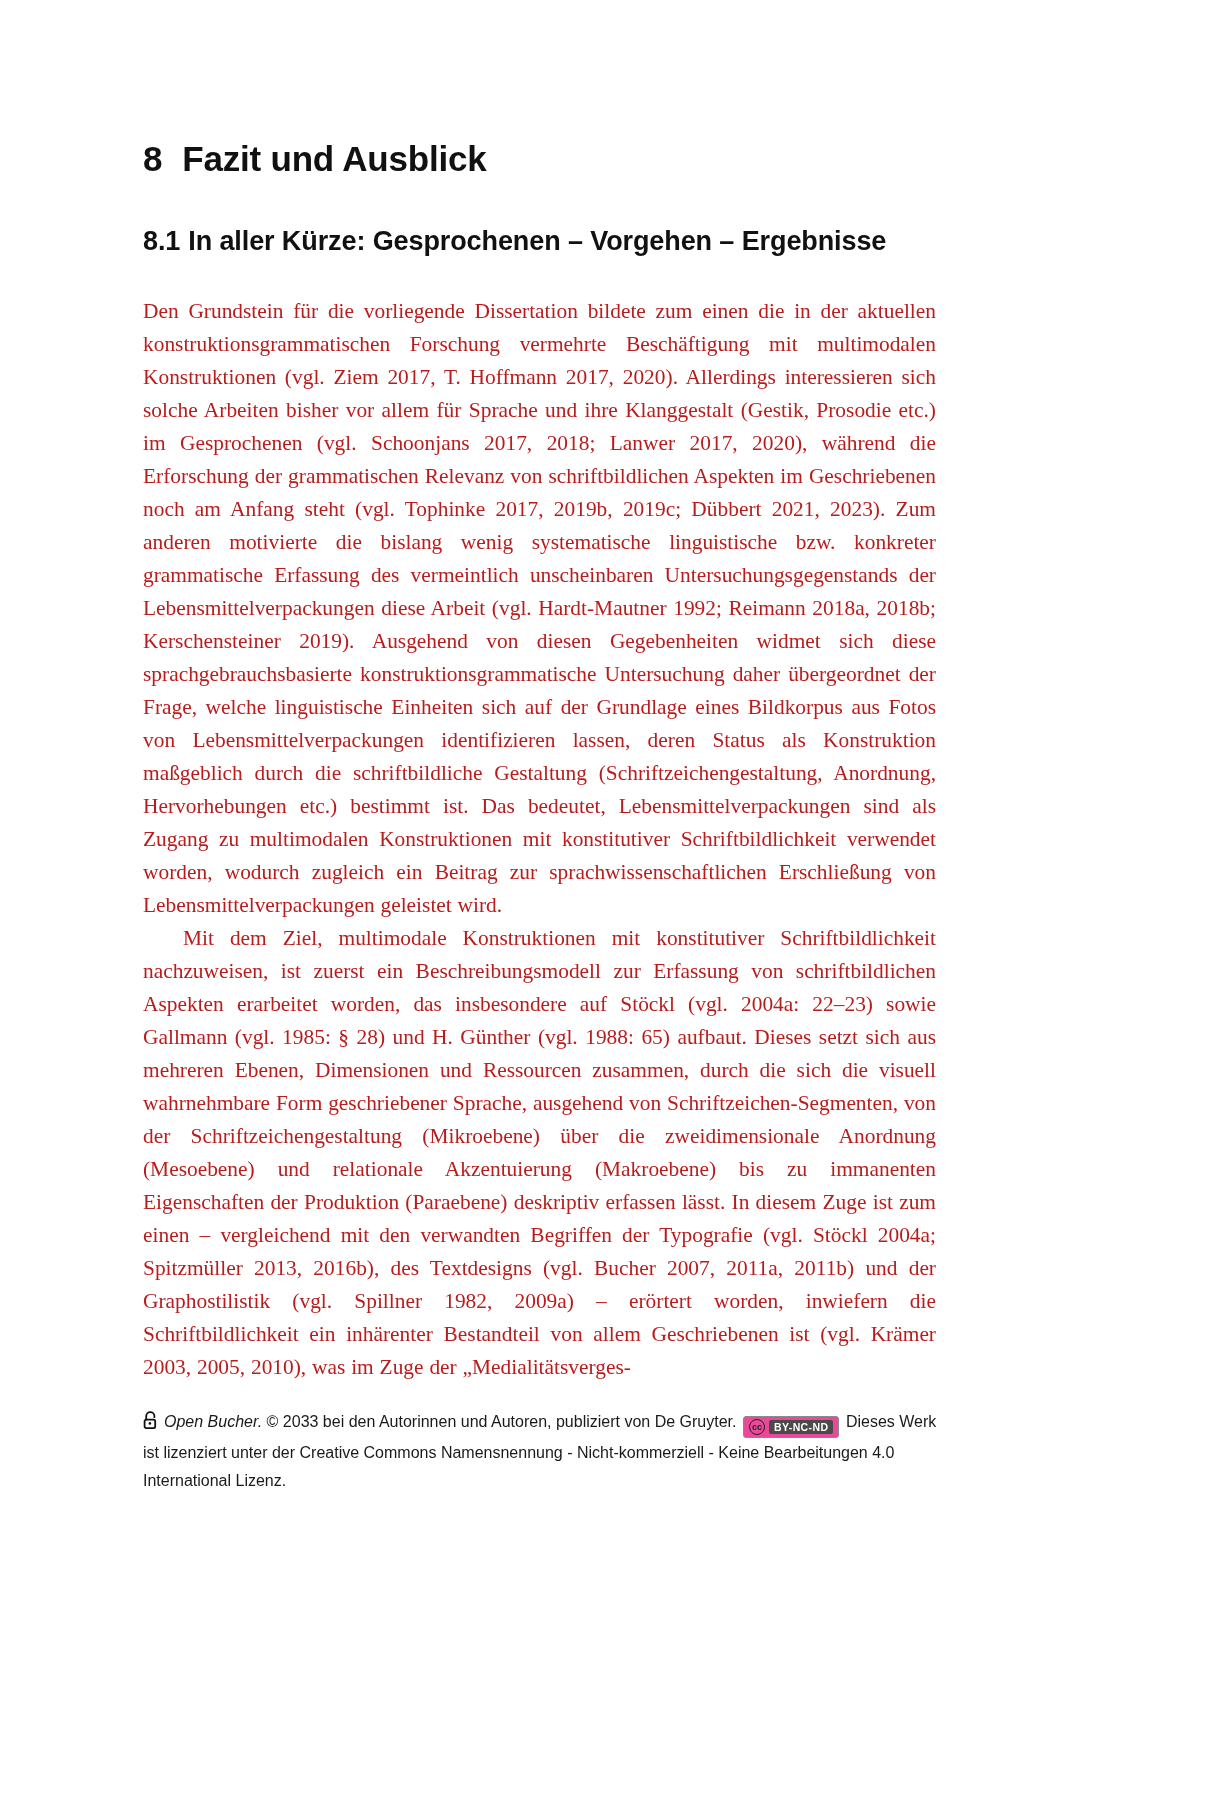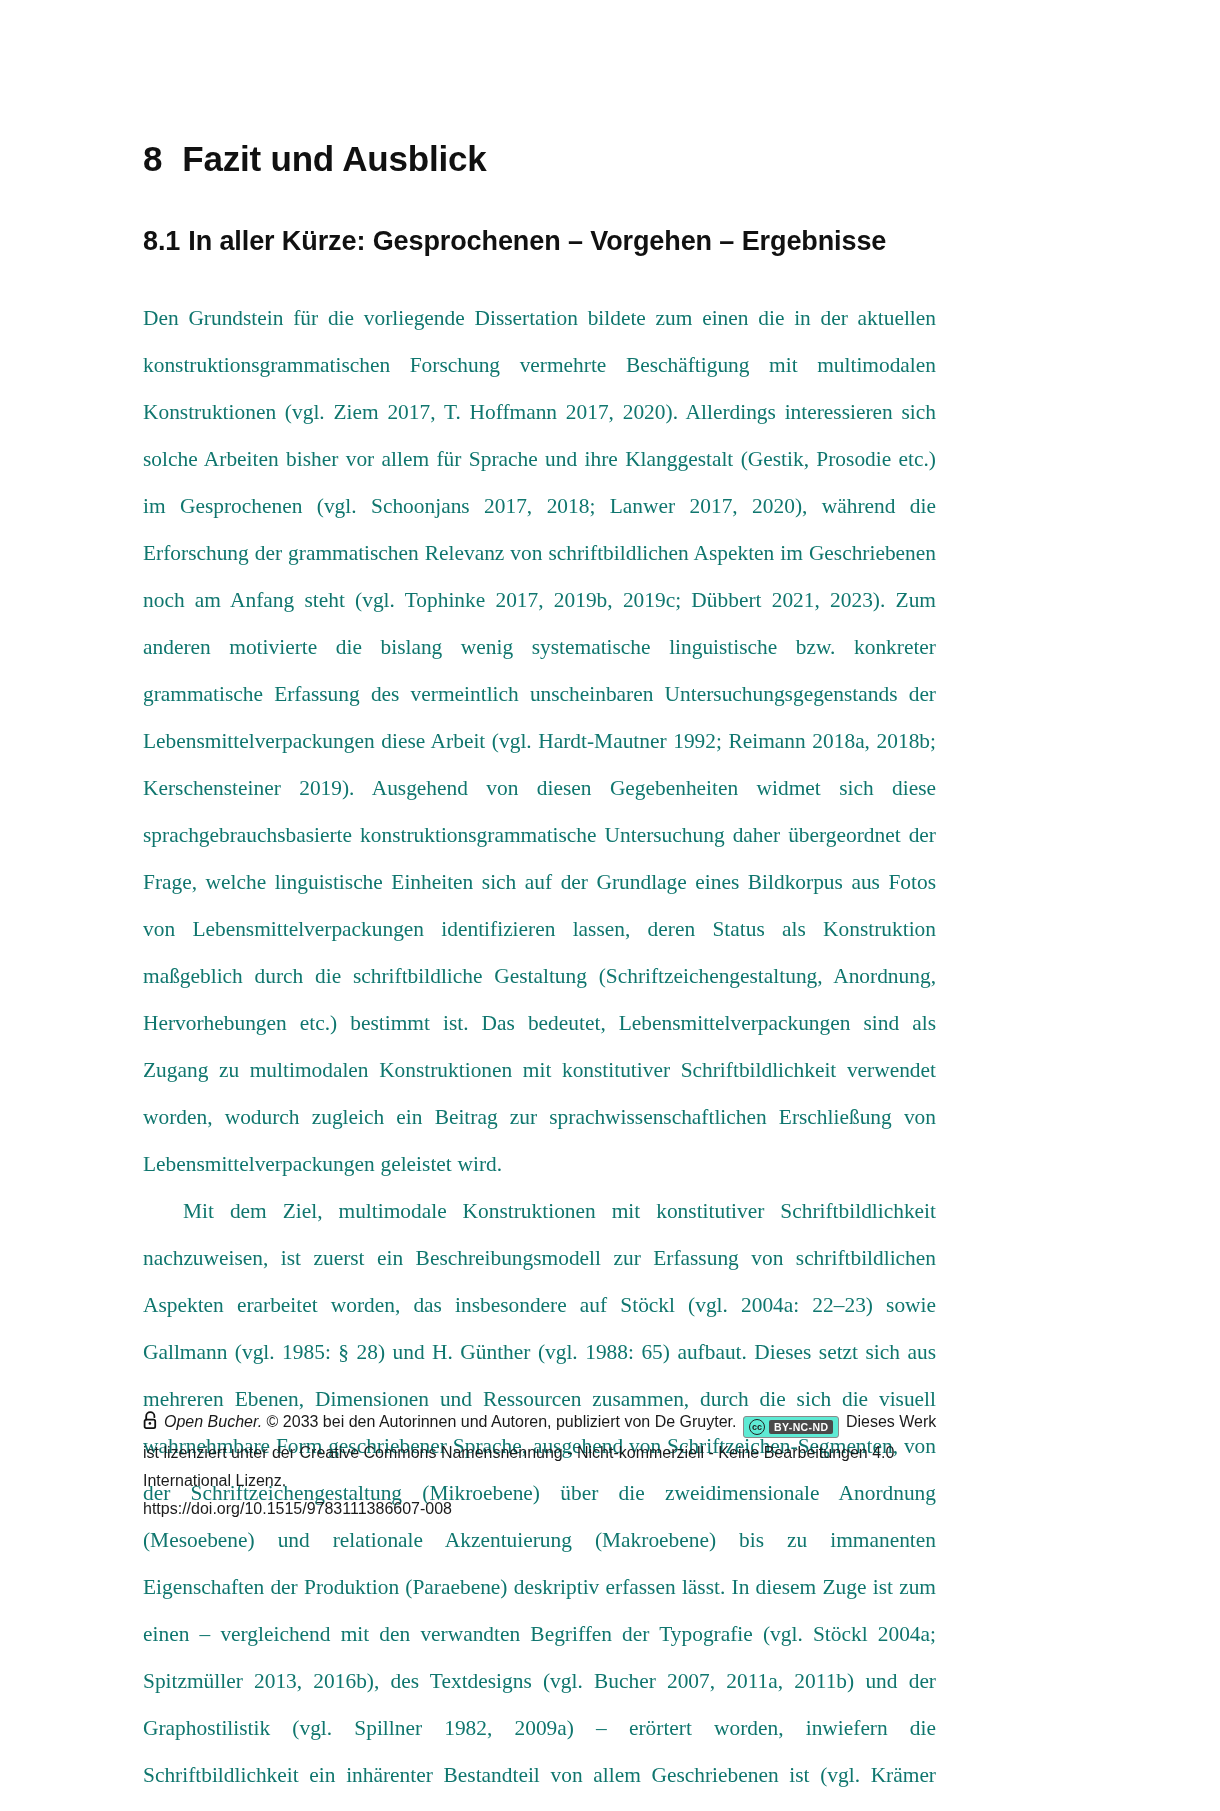--- a/index.html
+++ b/index.html
@@ -43,24 +43,24 @@
     margin: 46px 0 37px 0;
     letter-spacing: -0.1px;
   }
   .section-heading .h-num {
     display: inline-block;
     margin-right: 8px;
   }
   .body-p {
     font-family: "Liberation Serif", "DejaVu Serif", serif;
     font-size: 21.4px;
-    line-height: 47px;
+    line-height: 33px;
     text-align: justify;
     margin: 0;
-    color: #0f766e;
+    color: #b91c1c;
     hyphens: auto;
     -webkit-hyphens: auto;
     word-spacing: 0.5px;
   }
   .body-p.indent {
     text-indent: 40px;
   }
   .footer {
     position: absolute;
     left: 143px;
@@ -80,21 +80,21 @@
     margin-right: 6px;
   }
   .oa-label {
     font-style: italic;
   }
   .cc-badge {
     display: inline-block;
     border: 1px solid #8a8a8a;
     border-radius: 3px;
     padding: 1px 5px 2px 5px;
-    background: #5eead4;
+    background: #ec4899;
     white-space: nowrap;
     vertical-align: -4px;
     line-height: 1;
     margin: 0 2px;
     cursor: pointer;
   }
   .cc-circle {
     display: inline-block;
     width: 14px;
     height: 14px;
@@ -145,16 +145,15 @@
 
   <footer class="footer">
     <p class="footer-text"><span class="oa-icon"><svg width="15" height="19" viewBox="0 0 15 19" aria-hidden="true">
             <path d="M3.2 8.6 V5.2 a4.1 4.1 0 0 1 8.2 0 V6.2" fill="none" stroke="#111111" stroke-width="1.8" stroke-linecap="round"></path>
             <rect x="1.6" y="8.6" width="10.6" height="8.6" rx="1.6" fill="none" stroke="#111111" stroke-width="1.8"></rect>
             <circle cx="6.9" cy="12.4" r="1.3" fill="#111111"></circle>
           </svg></span><span class="oa-label">Open Bucher.</span>
       <span>© 2033 bei den Autorinnen und Autoren, publiziert von De Gruyter.</span>
       <span class="cc-badge"><span class="cc-circle">cc</span><span class="cc-label">BY-NC-ND</span></span>
       <span>Dieses Werk ist lizenziert unter der Creative Commons Namensnennung - Nicht-kommerziell - Keine Bearbeitungen 4.0 International Lizenz.</span></p>
-    <p class="doi-line"><a href="#">https://doi.org/10.1515/9783111386607-008</a></p>
   </footer>
 
 </div>
 
 </body></html>

